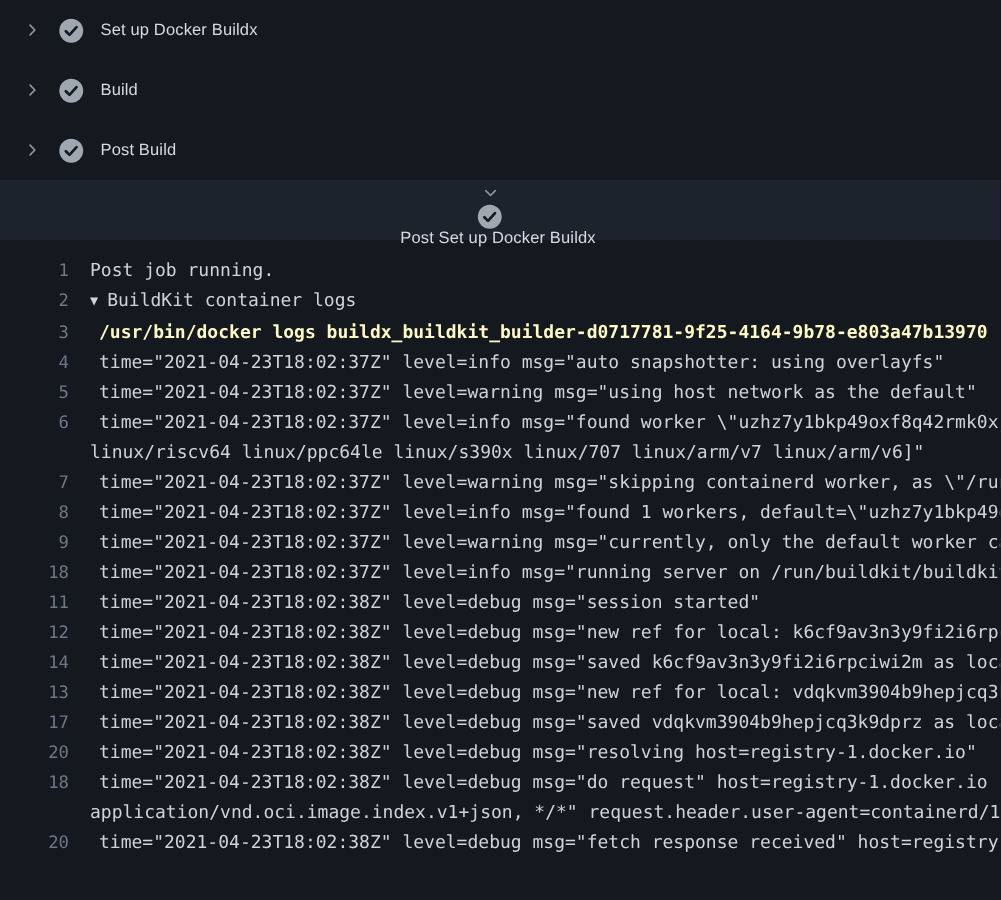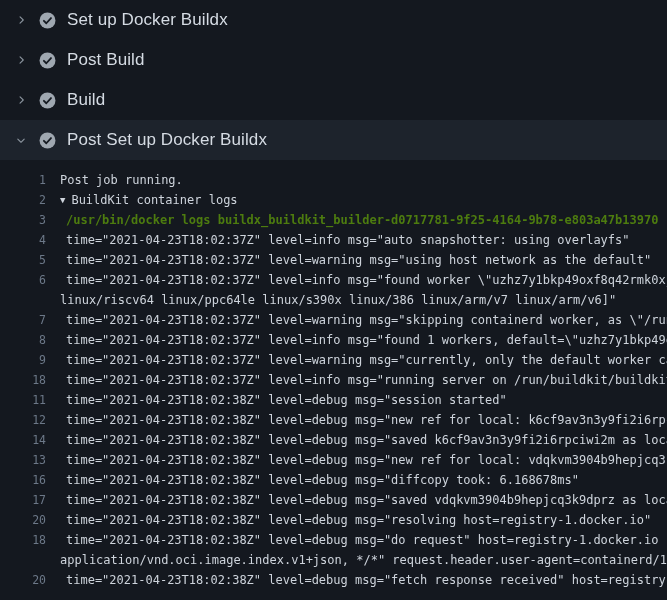--- a/index.html
+++ b/index.html
@@ -13,35 +13,35 @@
 
   
   .step-row {
     display: flex;
     align-items: center;
     height: 40px;
     padding: 0 16px 0 13px;
     cursor: pointer;
     user-select: none;
   }
-  .step-row.expanded { background: #1d232c; }
+  .step-row.expanded { background: #1d232c; flex-direction: column; }
   .chev {
     width: 16px; height: 16px;
     display: flex; align-items: center; justify-content: center;
     margin-right: 10px; flex: none;
   }
   .chev svg { display: block; }
   .chev.down svg { transform: rotate(90deg); }
   .check {
     width: 17px; height: 17px;
     display: flex; align-items: center; justify-content: center;
     margin-right: 11px; flex: none;
   }
   .step-label {
-    font-size: 17px;
+    font-size: 11px;
     font-weight: 500;
     color: #d5dbe3;
     letter-spacing: .1px;
   }
 
   
   .log-area {
     padding-top: 10px;
     font-family: "DejaVu Sans Mono", "Liberation Mono", monospace;
     font-size: 12px;
@@ -57,21 +57,21 @@
     width: 46px;
     margin-right: 14px;
     text-align: right;
     color: #6c7888;
     flex: none;
     font-size: 11.5px;
     cursor: pointer;
   }
   .lt { flex: 1; overflow: hidden; }
   .log-row.grouped .lt, .log-row.command .lt { padding-left: 6px; }
-  .log-row.command .lt { color: #4d7c0f; font-weight: bold; }
+  .log-row.command .lt { color: #fef9c3; font-weight: bold; }
   .toggle {
     display: inline-block;
     font-size: 9px;
     vertical-align: 1px;
     margin-right: 6px;
     color: #ced4dc;
     cursor: pointer;
   }
 </style>
 </head>
@@ -98,35 +98,35 @@
           <svg width="12" height="12" viewBox="0 0 16 16" fill="#8b949e">
             <path d="M6.22 3.22a.75.75 0 0 1 1.06 0l4.25 4.25a.75.75 0 0 1 0 1.06l-4.25 4.25a.75.75 0 1 1-1.06-1.06L9.94 8 6.22 4.28a.75.75 0 0 1 0-1.06z"></path>
           </svg>
         </span>
         <span class="check">
           <svg width="17" height="17" viewBox="0 0 16 16">
             <circle cx="8" cy="8" r="7.5" fill="#9fa7b0"></circle>
             <path d="M4.6 8.3l2.3 2.3 4.4-4.9" stroke="#161b22" stroke-width="1.7" fill="none" stroke-linecap="round" stroke-linejoin="round"></path>
           </svg>
         </span>
-        <span class="step-label">Post Build</span>
+        <span class="step-label">Build</span>
       </div>
       <div class="step-row">
         <span class="chev">
           <svg width="12" height="12" viewBox="0 0 16 16" fill="#8b949e">
             <path d="M6.22 3.22a.75.75 0 0 1 1.06 0l4.25 4.25a.75.75 0 0 1 0 1.06l-4.25 4.25a.75.75 0 1 1-1.06-1.06L9.94 8 6.22 4.28a.75.75 0 0 1 0-1.06z"></path>
           </svg>
         </span>
         <span class="check">
           <svg width="17" height="17" viewBox="0 0 16 16">
             <circle cx="8" cy="8" r="7.5" fill="#9fa7b0"></circle>
             <path d="M4.6 8.3l2.3 2.3 4.4-4.9" stroke="#161b22" stroke-width="1.7" fill="none" stroke-linecap="round" stroke-linejoin="round"></path>
           </svg>
         </span>
-        <span class="step-label">Build</span>
+        <span class="step-label">Post Build</span>
       </div>
       <div class="step-row expanded">
         <span class="chev down">
           <svg width="12" height="12" viewBox="0 0 16 16" fill="#8b949e">
             <path d="M6.22 3.22a.75.75 0 0 1 1.06 0l4.25 4.25a.75.75 0 0 1 0 1.06l-4.25 4.25a.75.75 0 1 1-1.06-1.06L9.94 8 6.22 4.28a.75.75 0 0 1 0-1.06z"></path>
           </svg>
         </span>
         <span class="check">
           <svg width="17" height="17" viewBox="0 0 16 16">
             <circle cx="8" cy="8" r="7.5" fill="#9fa7b0"></circle>
@@ -136,29 +136,28 @@
         <span class="step-label">Post Set up Docker Buildx</span>
       </div>
     </div>
   <div class="log-area" id="log-lines">
       <div class="log-row plain"><span class="ln">1</span><span class="lt">Post job running.</span></div>
       <div class="log-row group"><span class="ln">2</span><span class="lt"><span class="toggle">▼</span><span>BuildKit container logs</span></span></div>
       <div class="log-row command"><span class="ln">3</span><span class="lt">/usr/bin/docker logs buildx_buildkit_builder-d0717781-9f25-4164-9b78-e803a47b13970</span></div>
       <div class="log-row grouped"><span class="ln">4</span><span class="lt">time="2021-04-23T18:02:37Z" level=info msg="auto snapshotter: using overlayfs"</span></div>
       <div class="log-row grouped"><span class="ln">5</span><span class="lt">time="2021-04-23T18:02:37Z" level=warning msg="using host network as the default"</span></div>
       <div class="log-row grouped"><span class="ln">6</span><span class="lt">time="2021-04-23T18:02:37Z" level=info msg="found worker \"uzhz7y1bkp49oxf8q42rmk0xj</span></div>
-      <div class="log-row wrap"><span class="ln"></span><span class="lt">linux/riscv64 linux/ppc64le linux/s390x linux/386 linux/arm/v7 linux/arm/v6]"</span></div>
+      <div class="log-row wrap"><span class="ln"></span><span class="lt">linux/riscv64 linux/ppc64le linux/s390x linux/707 linux/arm/v7 linux/arm/v6]"</span></div>
       <div class="log-row grouped"><span class="ln">7</span><span class="lt">time="2021-04-23T18:02:37Z" level=warning msg="skipping containerd worker, as \"/run</span></div>
       <div class="log-row grouped"><span class="ln">8</span><span class="lt">time="2021-04-23T18:02:37Z" level=info msg="found 1 workers, default=\"uzhz7y1bkp49o</span></div>
       <div class="log-row grouped"><span class="ln">9</span><span class="lt">time="2021-04-23T18:02:37Z" level=warning msg="currently, only the default worker ca</span></div>
       <div class="log-row grouped"><span class="ln">18</span><span class="lt">time="2021-04-23T18:02:37Z" level=info msg="running server on /run/buildkit/buildkit</span></div>
       <div class="log-row grouped"><span class="ln">11</span><span class="lt">time="2021-04-23T18:02:38Z" level=debug msg="session started"</span></div>
       <div class="log-row grouped"><span class="ln">12</span><span class="lt">time="2021-04-23T18:02:38Z" level=debug msg="new ref for local: k6cf9av3n3y9fi2i6rpc</span></div>
       <div class="log-row grouped"><span class="ln">14</span><span class="lt">time="2021-04-23T18:02:38Z" level=debug msg="saved k6cf9av3n3y9fi2i6rpciwi2m as loca</span></div>
       <div class="log-row grouped"><span class="ln">13</span><span class="lt">time="2021-04-23T18:02:38Z" level=debug msg="new ref for local: vdqkvm3904b9hepjcq3k</span></div>
-      <div class="log-row grouped"><span class="ln">16</span><span class="lt">time="2021-04-23T18:02:38Z" level=debug msg="diffcopy took: 6.168678ms"</span></div>
       <div class="log-row grouped"><span class="ln">17</span><span class="lt">time="2021-04-23T18:02:38Z" level=debug msg="saved vdqkvm3904b9hepjcq3k9dprz as loca</span></div>
       <div class="log-row grouped"><span class="ln">20</span><span class="lt">time="2021-04-23T18:02:38Z" level=debug msg="resolving host=registry-1.docker.io"</span></div>
       <div class="log-row grouped"><span class="ln">18</span><span class="lt">time="2021-04-23T18:02:38Z" level=debug msg="do request" host=registry-1.docker.io r</span></div>
       <div class="log-row wrap"><span class="ln"></span><span class="lt">application/vnd.oci.image.index.v1+json, */*" request.header.user-agent=containerd/1.4</span></div>
       <div class="log-row grouped"><span class="ln">20</span><span class="lt">time="2021-04-23T18:02:38Z" level=debug msg="fetch response received" host=registry-</span></div>
     </div>
 </div>
 
 </body></html>

